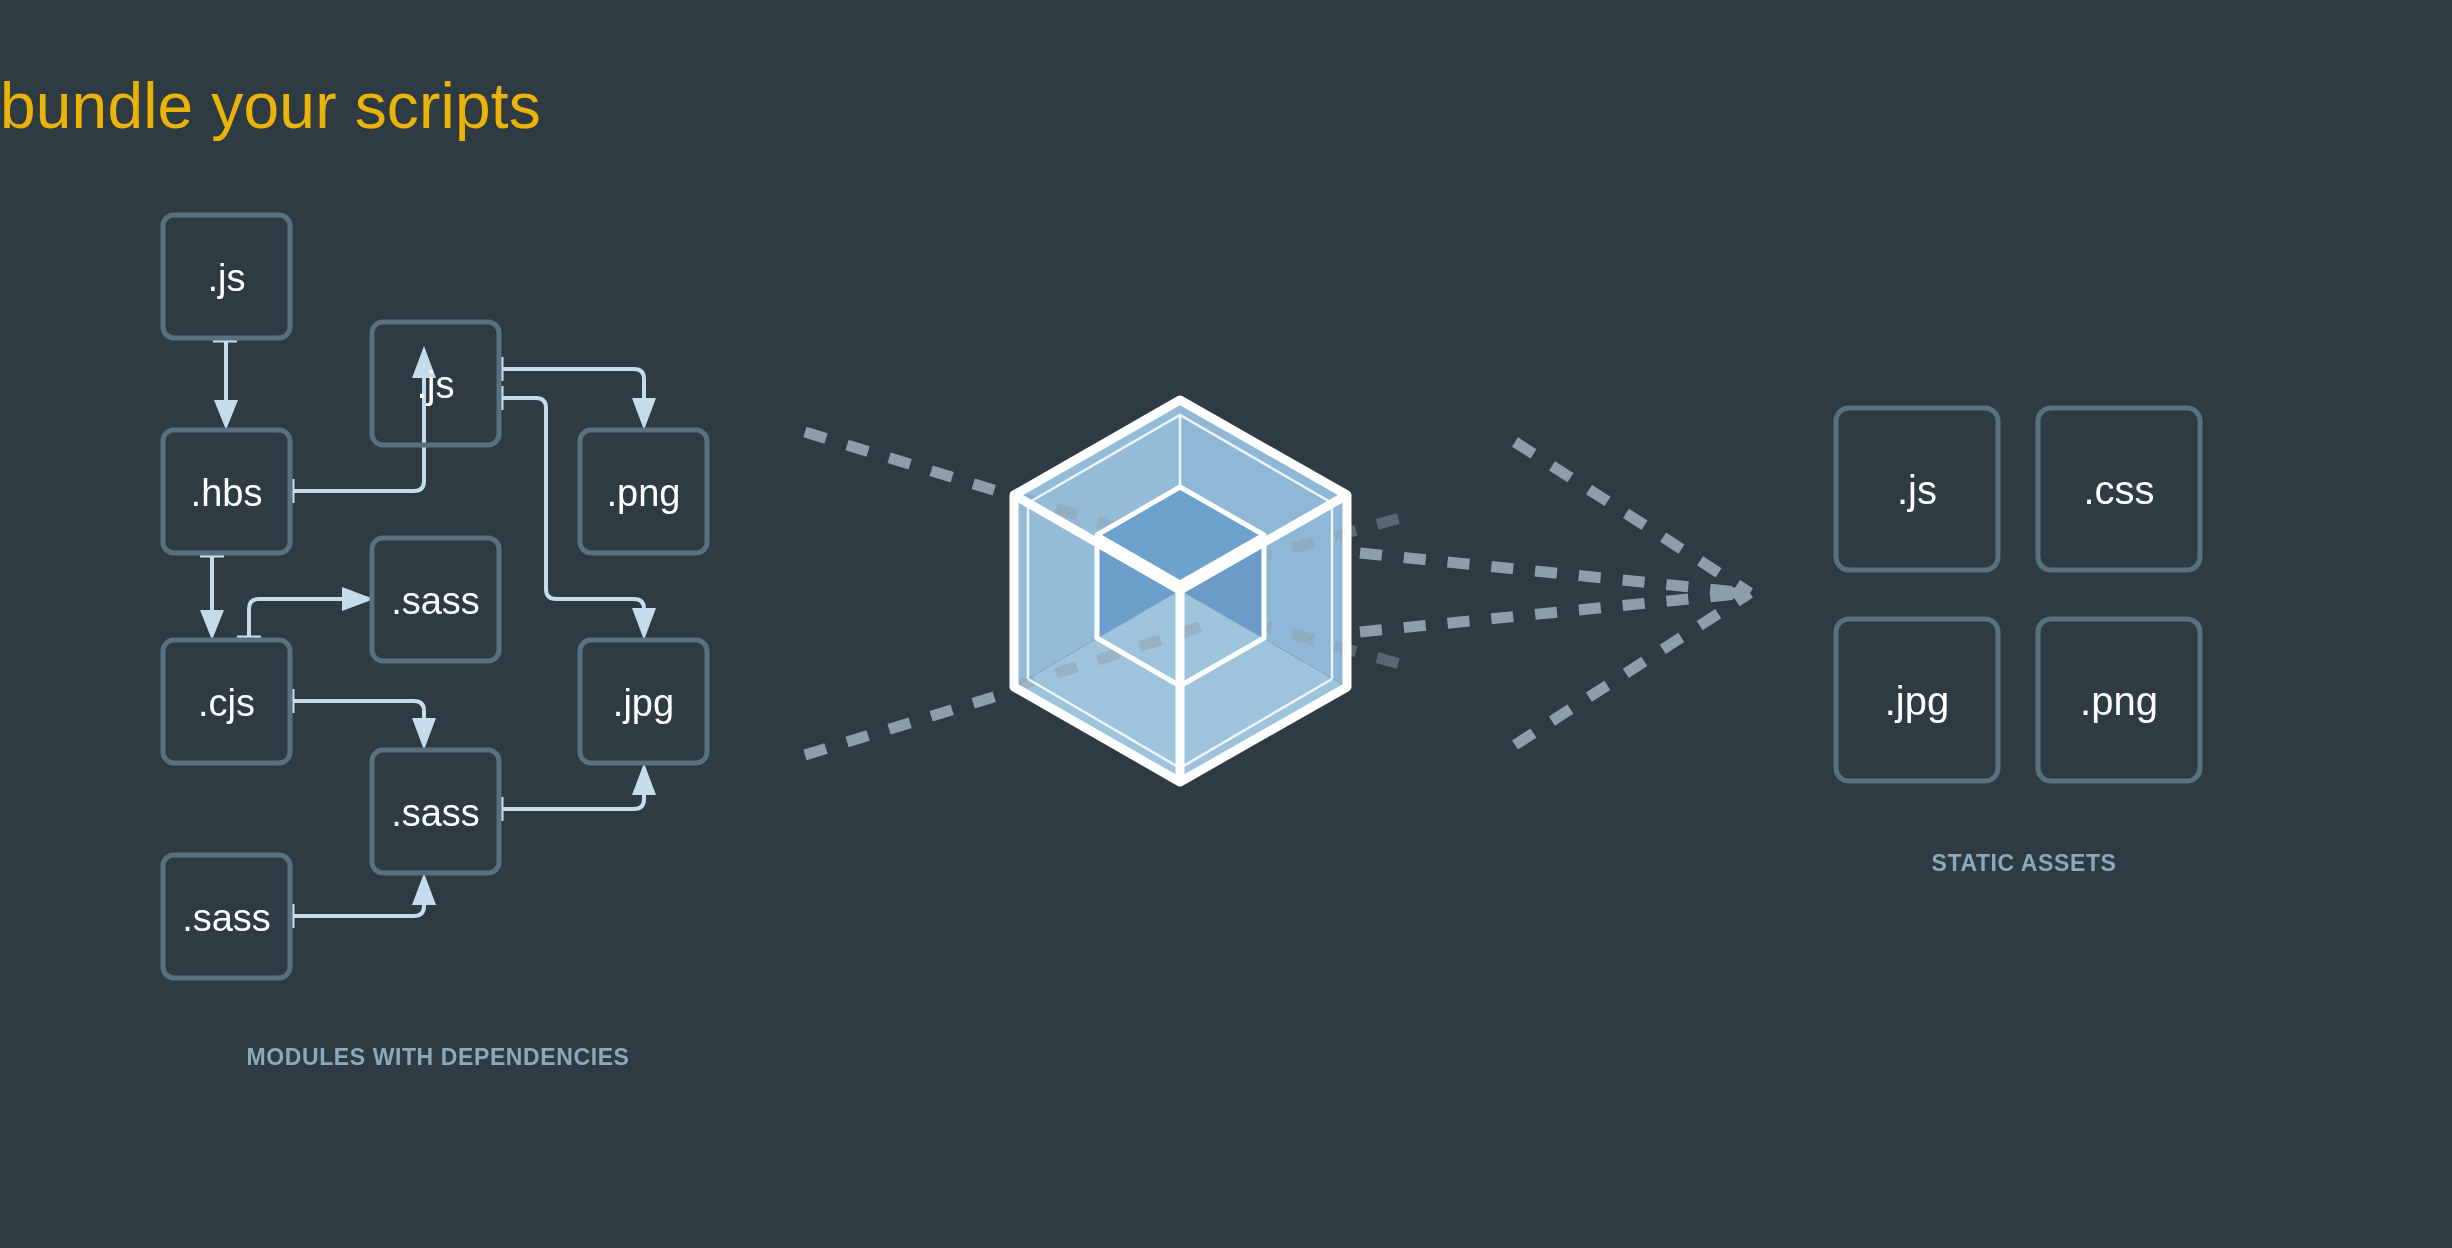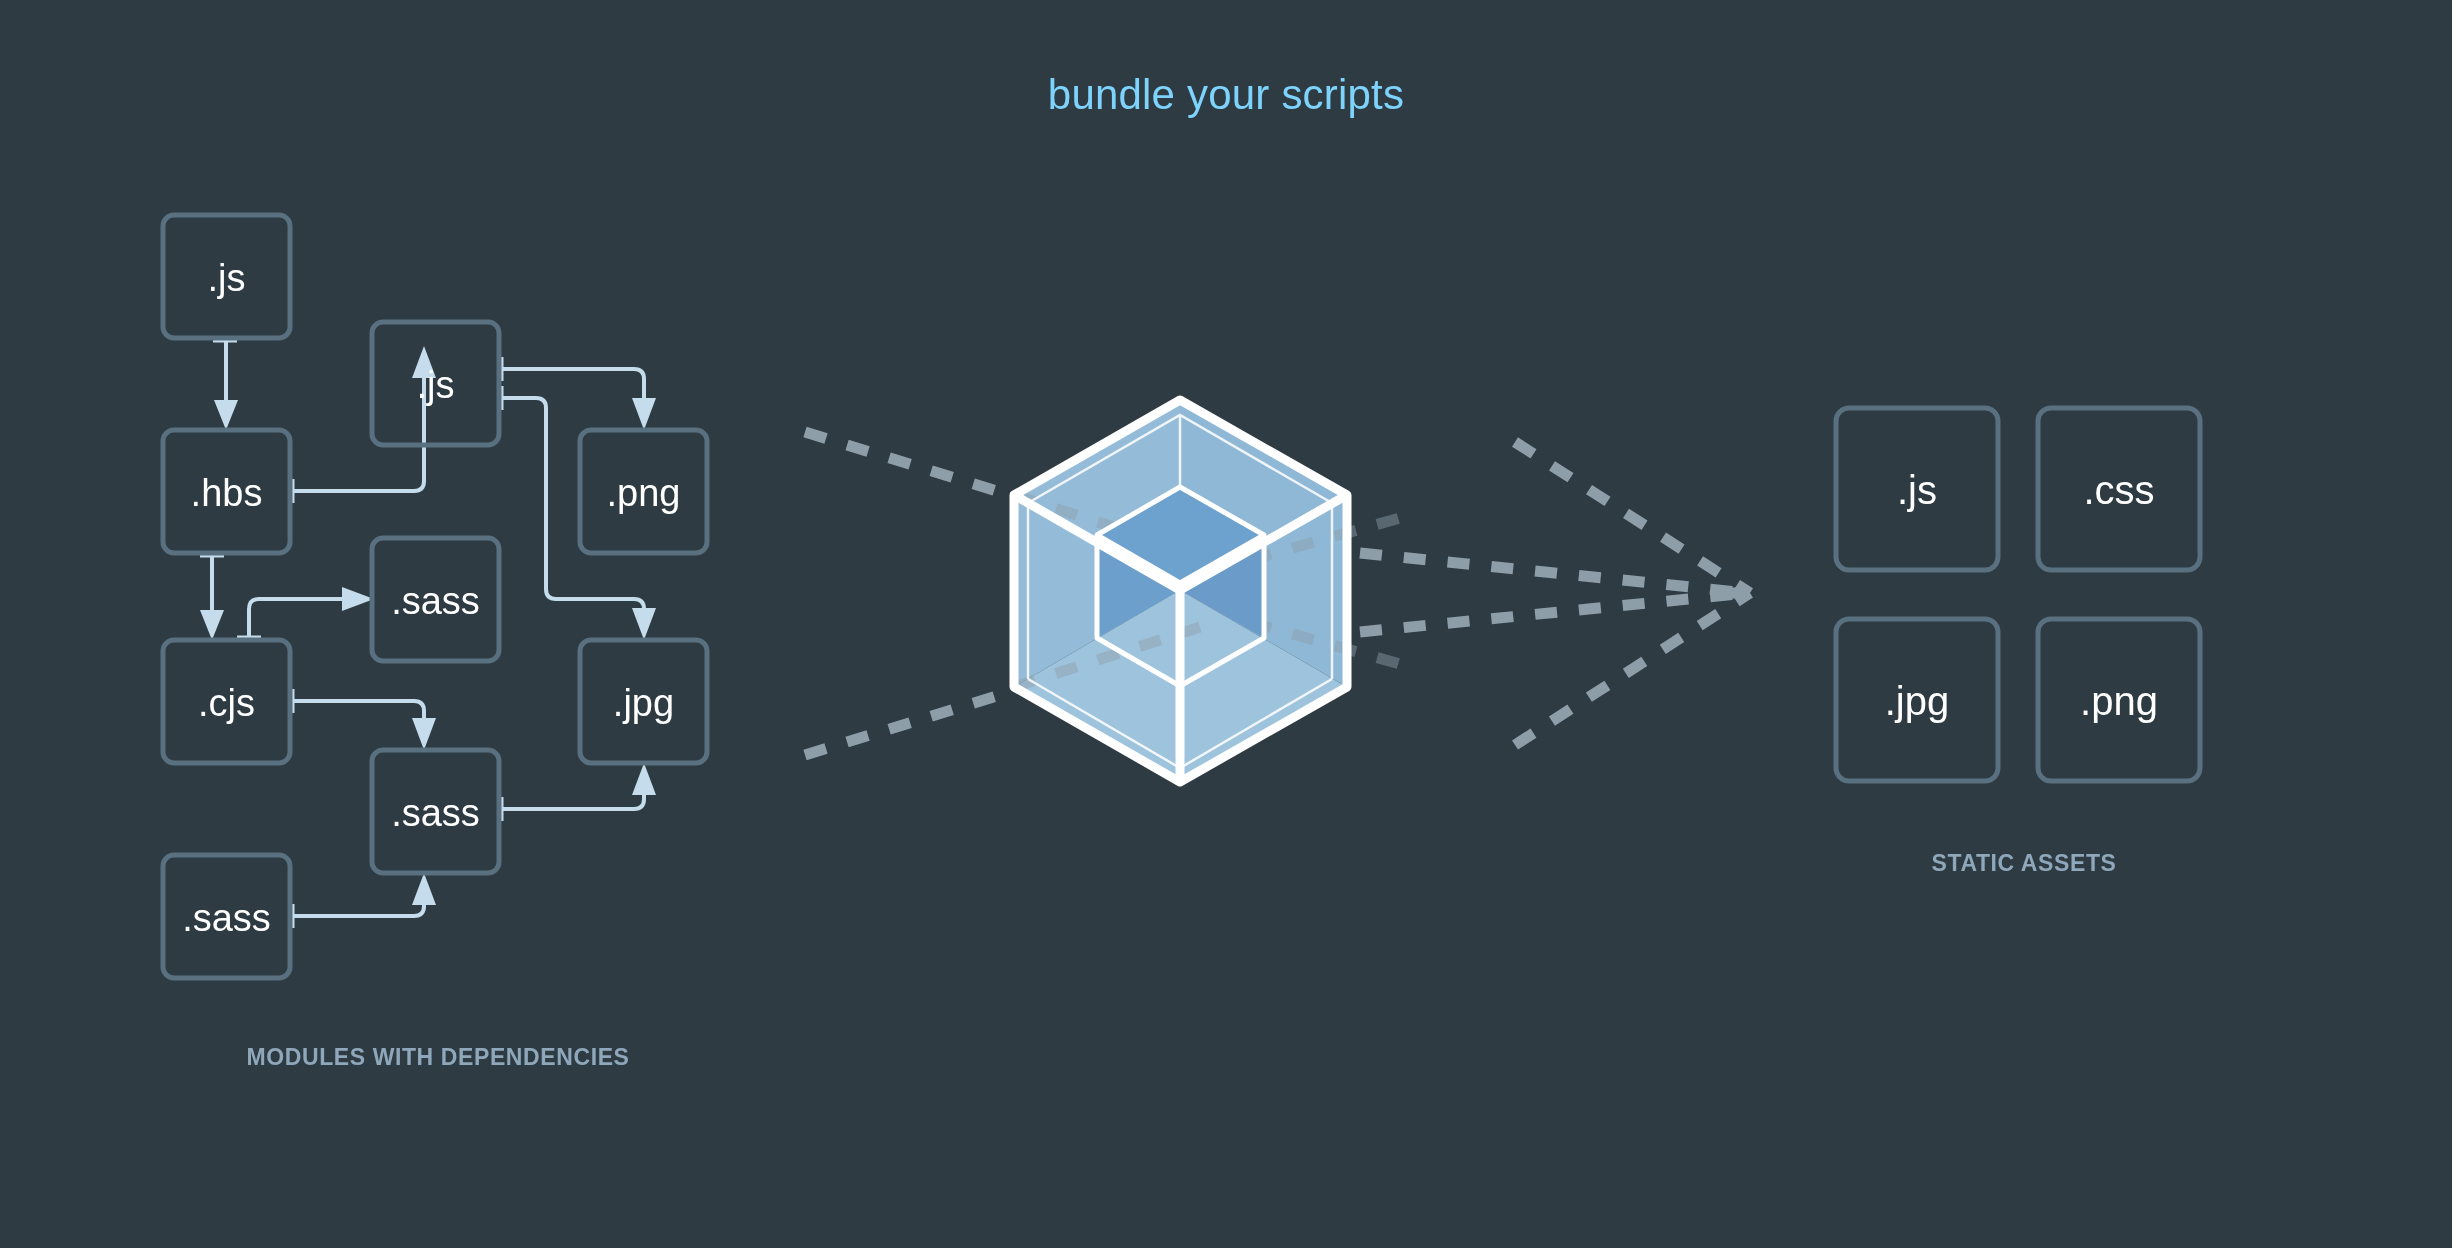--- a/index.html
+++ b/index.html
@@ -13,24 +13,23 @@
     height: 1248px;
     background: #2e3b43;
     overflow: hidden;
     font-family: "Liberation Sans", sans-serif;
   }
   #page-title {
     position: absolute;
     left: 0;
     top: 74px;
     width: 2452px;
-    text-align: center;
-    color: #7dd3fc;
-    font-family: "Liberation Sans", sans-serif;
-    font-size: 42px;
+    color: #eab308;
+    font-family: "Liberation Sans", sans-serif;
+    font-size: 64px;
     font-weight: 300;
     letter-spacing: 0.2px;
     line-height: 1;
     white-space: nowrap;
   }
   .diagram-svg {
     position: absolute;
     left: 0;
     top: 0;
   }

